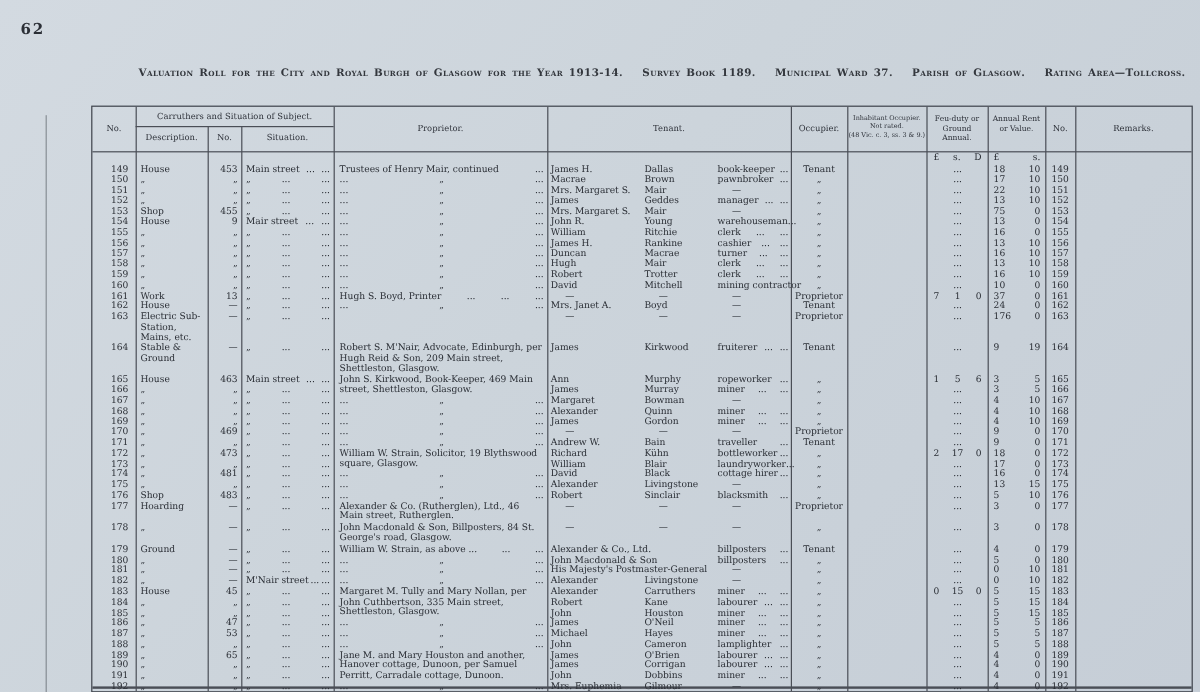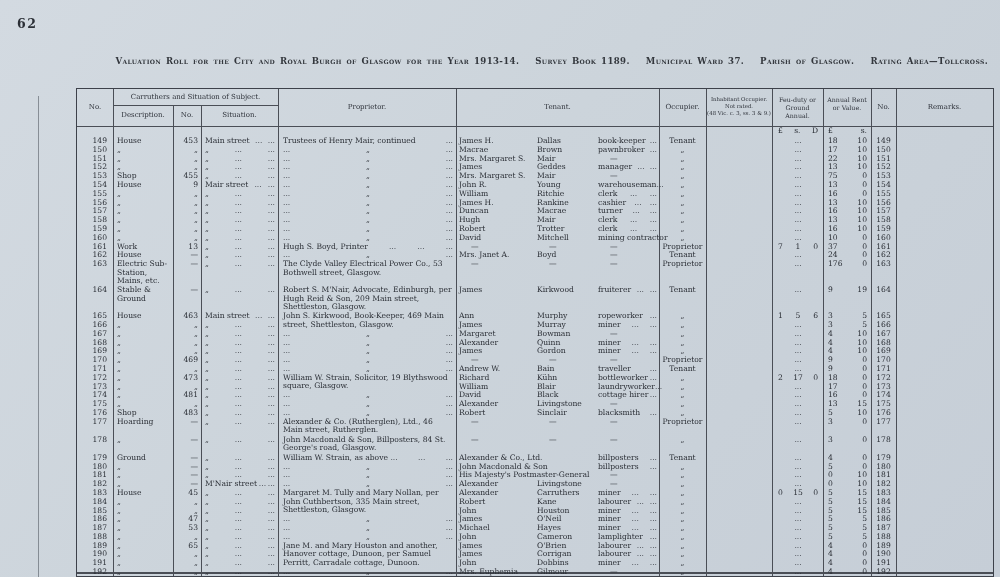--- a/index.html
+++ b/index.html
@@ -287,21 +287,20 @@
           <div class="td c-occ">Tenant</div>
           <div class="td c-feu">...</div>
           <div class="td c-rent just"><span>24</span><span>0</span></div>
           <div class="td c-no2">162</div>
         </div>
         <div class="tr" style="height: 26px;">
           <div class="td c-no">163</div>
           <div class="td c-desc wrap">Electric Sub-Station, Mains, etc.</div>
           <div class="td c-num">—</div>
           <div class="td c-sit just"><span>„</span><span>...</span><span>...</span></div>
-          <div class="td c-prop wrap">The Clyde Valley Electrical Power Co., 53 Bothwell street, Glasgow.</div>
           <div class="td c-t1 dash">—</div>
           <div class="td c-t2 dash">—</div>
           <div class="td c-t3 dash">—</div>
           <div class="td c-occ">Proprietor</div>
           <div class="td c-feu">...</div>
           <div class="td c-rent just"><span>176</span><span>0</span></div>
           <div class="td c-no2">163</div>
         </div>
         <div class="tr" style="height: 26px;">
           <div class="td c-no">164</div>

